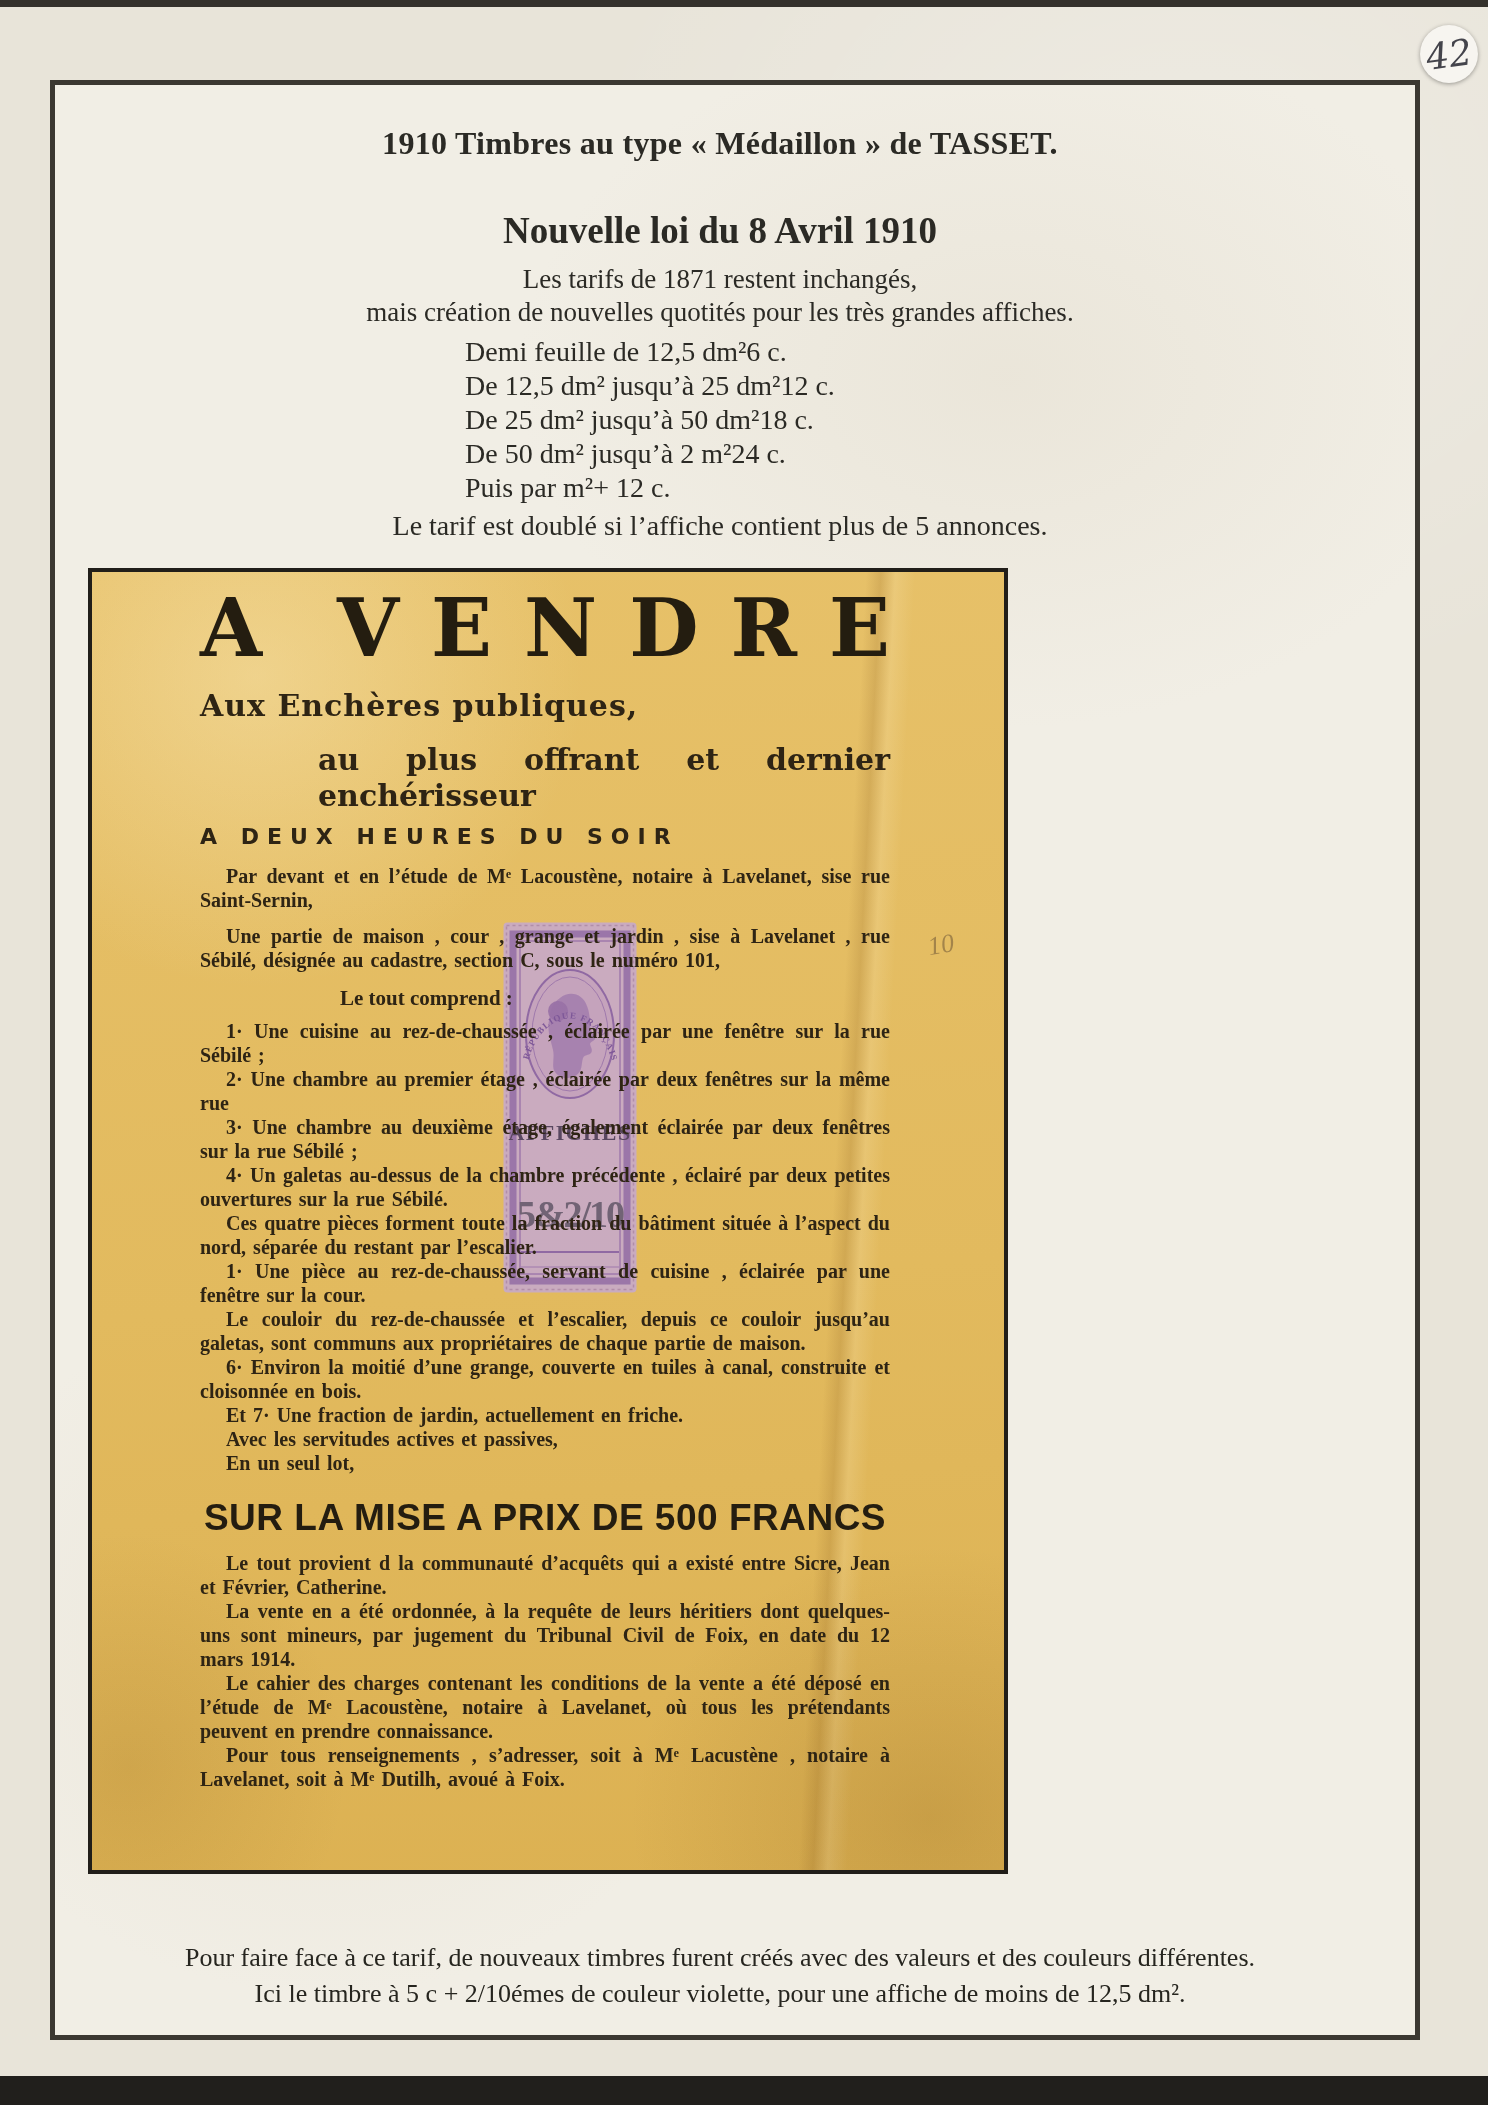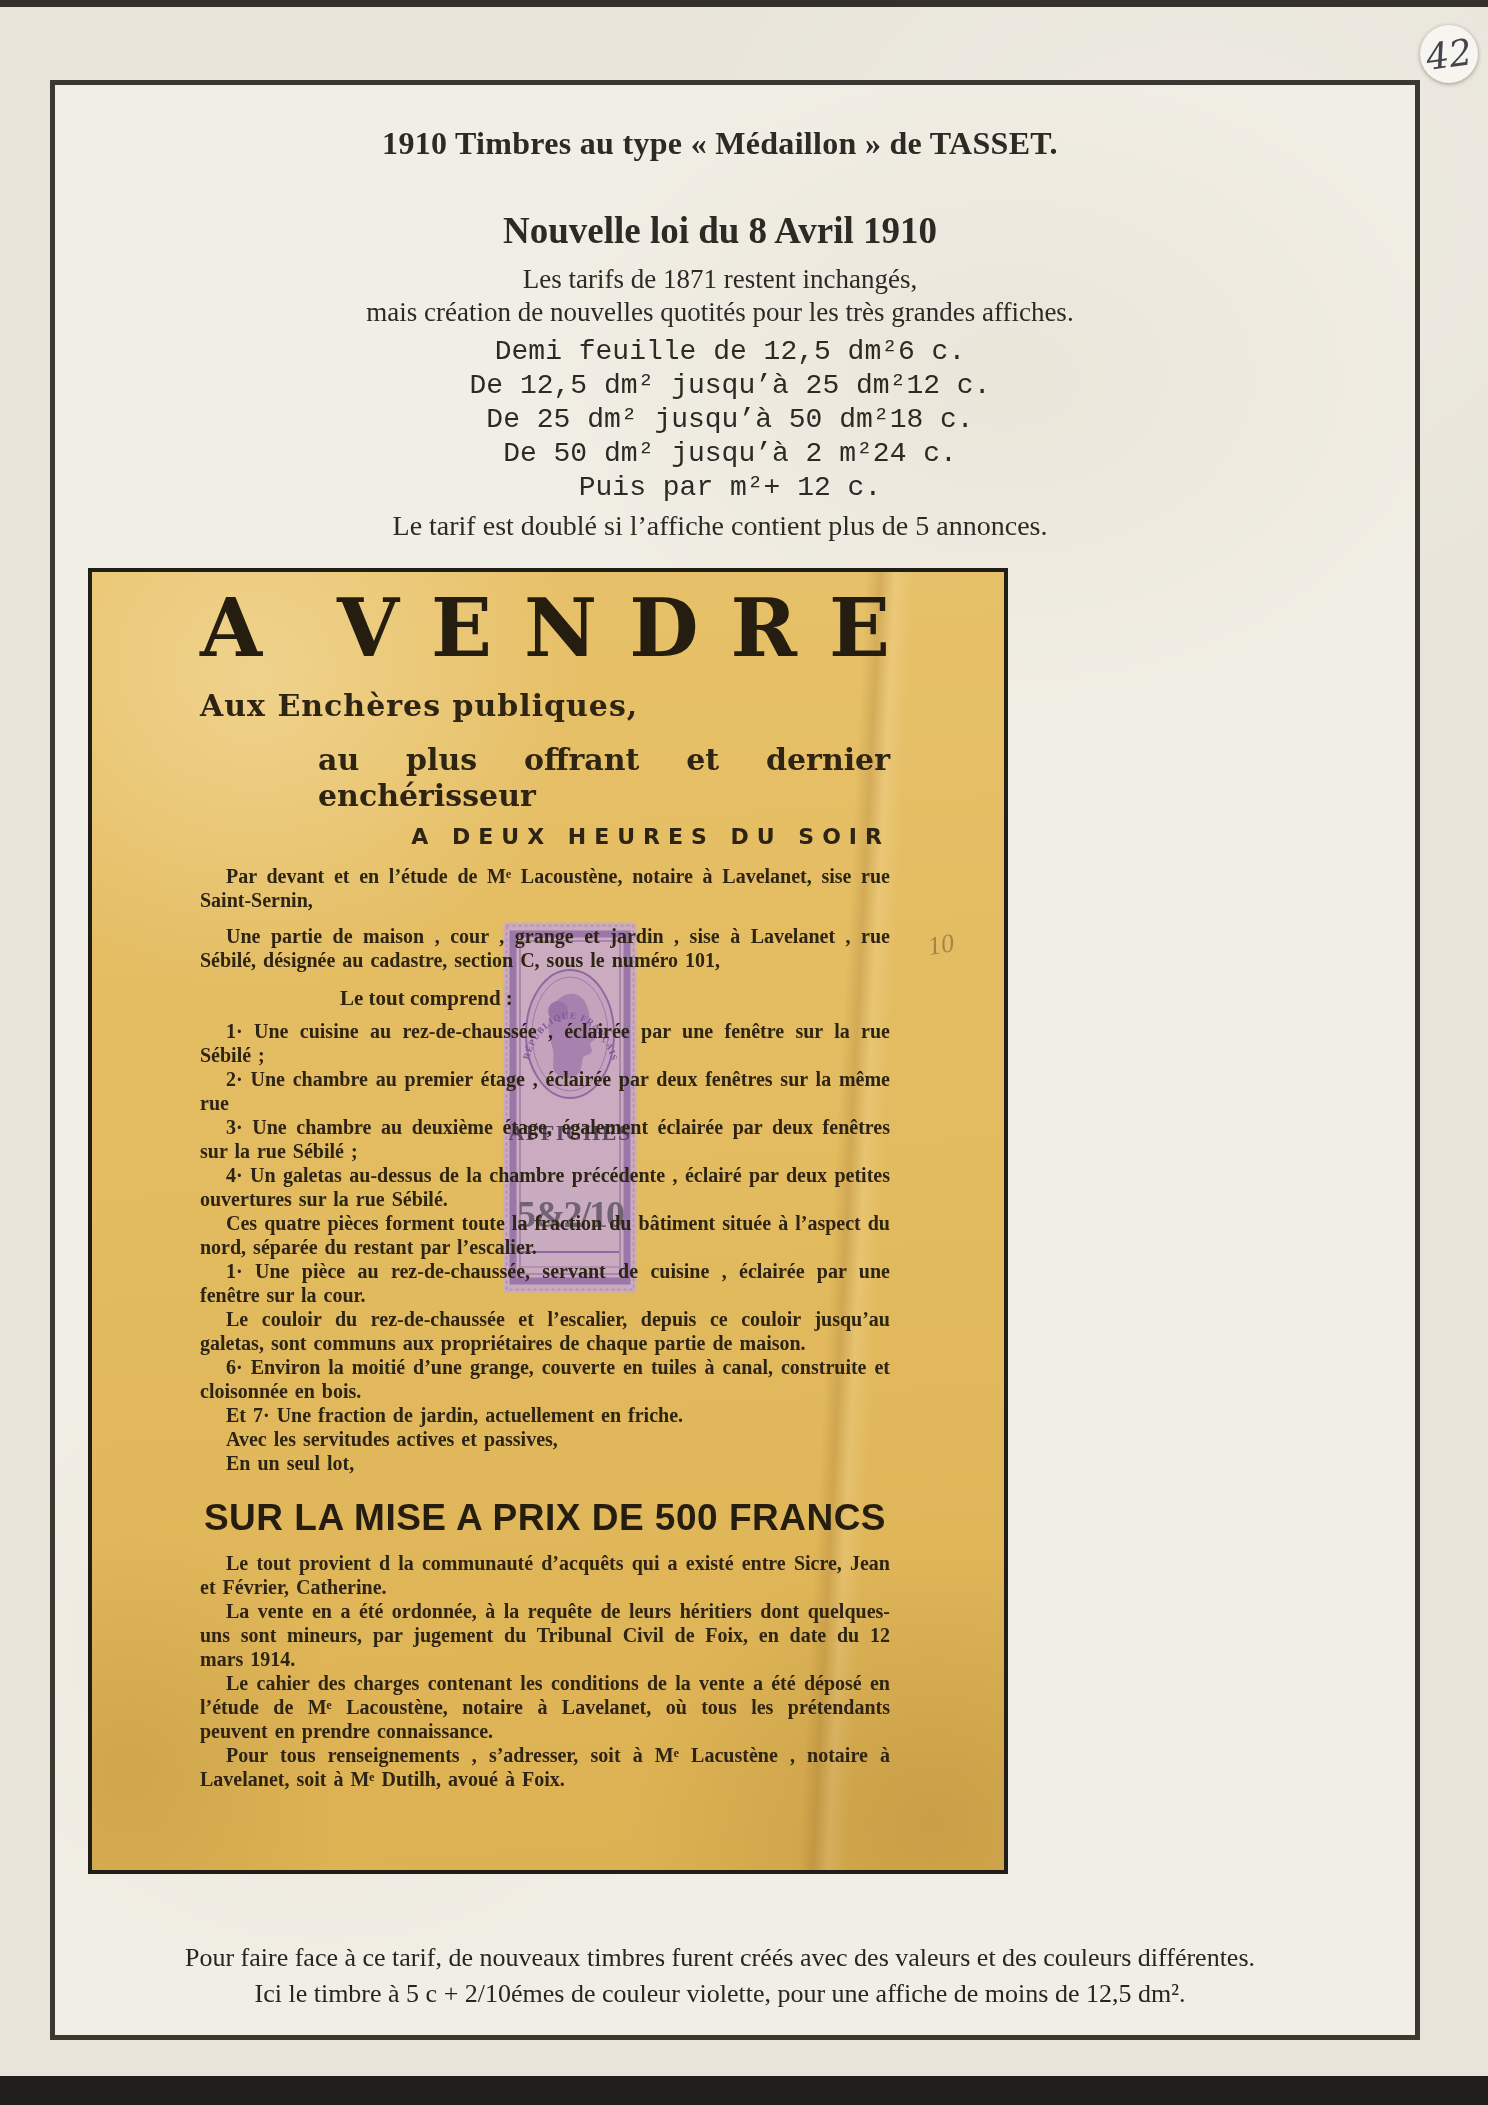--- a/index.html
+++ b/index.html
@@ -21,21 +21,21 @@
       radial-gradient(ellipse 50% 30% at 20% 80%, rgba(222,214,196,0.3), transparent 60%),
       #f1eee5;
   }
 
   
   .header{position:absolute;left:10px;top:38px;width:1310px;text-align:center;color:#2b2a25;}
   .title{font-size:32px;font-weight:bold;letter-spacing:0.3px;line-height:40px;}
   .law-title{font-size:37px;font-weight:bold;margin-top:46px;line-height:44px;}
   .intro{font-size:27px;line-height:33px;margin-top:10px;}
   .tariff{margin:6px 0 0 400px;width:530px;font-size:28px;line-height:34px;text-align:left;}
-  .tariff-row{display:flex;justify-content:center;font-family:Liberation Mono, monospace;}
+  .tariff-row{display:flex;justify-content:flex-start;}
   .tariff-price{text-align:right;}
   .note{font-size:28px;margin-top:4px;line-height:34px;}
 
   
   .poster{
     position:absolute;left:33px;top:483px;width:920px;height:1306px;box-sizing:border-box;
     border:4px solid #211e19;overflow:hidden;
     background:
       radial-gradient(ellipse 60% 40% at 18% 8%, rgba(252,238,195,0.40), transparent 60%),
       radial-gradient(ellipse 55% 35% at 92% 96%, rgba(120,80,20,0.20), transparent 60%),
@@ -48,21 +48,21 @@
     display:flex;justify-content:space-between;margin-top:12px;
     font-family:"DejaVu Serif", serif;font-weight:bold;font-size:80px;line-height:88px;color:#241d10;
   }
   .headline .rest{letter-spacing:0.40em;margin-right:-0.40em;}
   .sub1{font-family:"DejaVu Serif", serif;font-weight:bold;font-size:30px;line-height:36px;margin-top:16px;letter-spacing:1px;}
   .sub2{font-family:"DejaVu Serif", serif;font-weight:bold;font-size:30px;line-height:36px;margin-top:18px;
         padding-left:118px;text-align:justify;text-align-last:justify;}
   .dateline{font-family:"DejaVu Serif", serif;font-weight:bold;font-size:33px;line-height:42px;margin-top:12px;
         text-align:justify;text-align-last:justify;}
   .timeline{font-family:"DejaVu Sans", sans-serif;font-weight:bold;font-size:22px;line-height:30px;margin-top:8px;
-        text-align:right;letter-spacing:8px;}
+        text-align:left;letter-spacing:8px;}
   .p{font-size:20px;line-height:24px;text-align:justify;text-indent:26px;font-weight:bold;word-spacing:2px;margin:0;}
   .p.mt{margin-top:12px;}
   .comprend{font-size:21px;font-weight:bold;margin:14px 0 8px 0;text-indent:140px;}
   .mise{font-family:"Liberation Sans", sans-serif;font-weight:bold;font-size:37px;line-height:46px;
         text-align:center;margin:20px 0 10px 0;letter-spacing:0.5px;white-space:nowrap;color:#241d10;}
 
   
   .stamp{position:absolute;left:411px;top:350px;width:134px;height:371px;z-index:1;opacity:0.96;}
 
   

